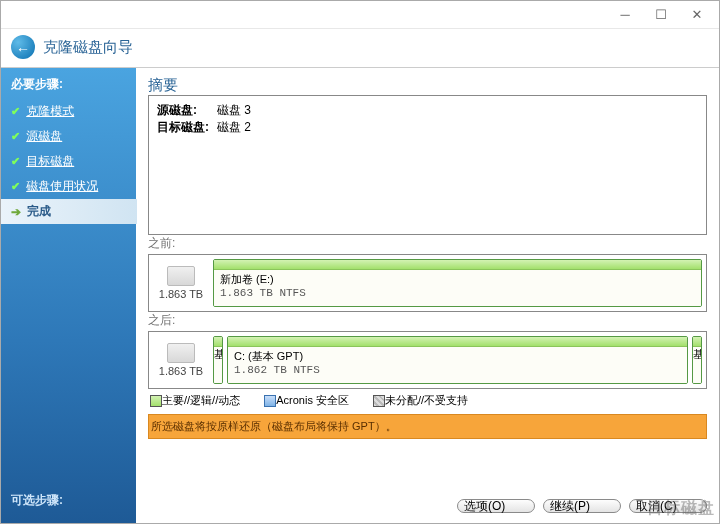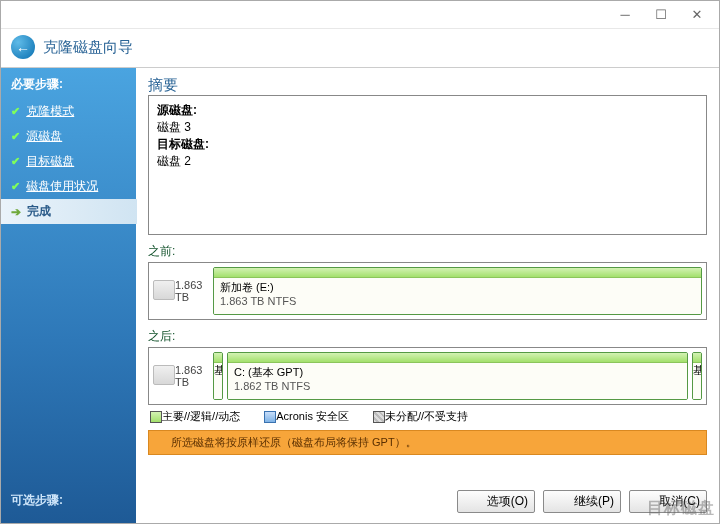--- a/index.html
+++ b/index.html
@@ -21,43 +21,43 @@
   .step-current .arrow { color: #6fa93b; margin-right: 6px; font-weight: bold; }
   .step-current .lbl { text-decoration: none; font-weight: bold; }
   .sidebar-spacer { flex: 1; }
   .optional { padding: 6px 10px 10px 10px; }
   .optional .opt-title { font-weight: bold; color: #cfe6fa; margin-bottom: 4px; }
   .optional .opt-link { text-decoration: underline; cursor: pointer; padding-left: 8px; }
   .main { flex: 1; background: #fff; display: flex; flex-direction: column; min-width: 0; }
   .main-inner { padding: 8px 12px 0 12px; display: flex; flex-direction: column; flex: 1; min-height: 0; }
   .main-title { color: #2a6496; font-size: 15px; }
   .summary-box { border: 1px solid #888; padding: 6px 8px; min-height: 140px; font-size: 12px; }
-  .summary-row { display: flex; flex-direction: column; }
+  .summary-row { display: flex; }
   .summary-label { font-weight: bold; width: 60px; }
-  .section-label { margin-top: 8px; margin-bottom: 2px; font-size: 12px; color: #14532d; }
+  .section-label { margin-top: 0; margin-bottom: 2px; font-size: 12px; color: #737373; }
   .disk-box { border: 1px solid #888; padding: 4px; display: flex; align-items: stretch; gap: 4px; height: 58px; }
-  .disk-icon-col { width: 56px; display: flex; flex-direction: row; align-items: center; justify-content: center; border-right: 0; }
+  .disk-icon-col { width: 56px; display: flex; flex-direction: column; align-items: center; justify-content: center; border-right: 0; }
   .disk-icon { width: 28px; height: 20px; background: linear-gradient(#f0f0f0, #d8d8d8); border: 1px solid #bbb; border-radius: 2px; margin-bottom: 2px; }
   .disk-size-text { font-size: 11px; color: #444; }
   .part-col { flex: 1; display: flex; flex-direction: column; border: 1px solid #559944; border-radius: 2px; overflow: hidden; }
   .part-col.small { flex: 0 0 10px; min-width: 8px; }
   .part-col.small .part-body { padding: 0; }
   .part-bar { height: 10px; background: linear-gradient(to bottom, #d3f2b3, #a3e06c); border-bottom: 1px solid #8bc55b; }
   .part-body { flex: 1; padding: 2px 6px; font-size: 11px; background: #fdfdf7; overflow: hidden; }
   .part-name { display: block; white-space: nowrap; }
-  .part-detail { display: block; color: #555; white-space: nowrap; }
+  .part-detail { display: block; color: #555; white-space: nowrap; font-family: Liberation Mono, monospace; }
   .legend { display: flex; gap: 24px; padding: 4px 2px; align-items: center; font-size: 11px; }
   .legend-item { display: flex; align-items: center; }
   .legend-swatch { width: 12px; height: 12px; border: 1px solid #555; }
   .sw-green { background: linear-gradient(#d3f2b3,#a3e06c); }
   .sw-blue { background: linear-gradient(#c8defa,#7fb3e6); border-color:#3a72b0; }
   .sw-unalloc { background: repeating-linear-gradient(45deg,#ddd,#ddd 2px,#bbb 2px,#bbb 4px); }
-  .notice { background: #f7a53a; border: 1px solid #d98820; color: #5a2f00; padding: 4px 22px; font-size: 11px; margin-top: 2px; }
+  .notice { background: #f7a53a; border: 1px solid #d98820; color: #5a2f00; padding: 4px 2px; font-size: 11px; margin-top: 2px; }
   .footer { padding: 8px 12px 10px 0; display: flex; justify-content: flex-end; gap: 8px; border-top: 0; }
-  .btn { min-width: 78px; height: 23px; background: linear-gradient(#fdfdfd,#e4e4e4); border: 1px solid #8a8a8a; border-radius: 2px; font-size: 12px; cursor: pointer; display: flex; align-items: center; justify-content: flex-end; padding: 0 6px; }
+  .btn { min-width: 78px; height: 14px; background: linear-gradient(#fdfdfd,#e4e4e4); border: 1px solid #8a8a8a; border-radius: 10px; font-size: 12px; cursor: pointer; display: flex; align-items: center; justify-content: flex-start; padding: 0 6px; }
   .watermark { position: absolute; right: 4px; bottom: 4px; font-size: 16px; color: rgba(100,100,100,0.45); font-weight: bold; letter-spacing: 1px; pointer-events: none; }
 </style>
 </head>
 <body>
 
 <div class="window">
 
   <div class="titlebar">
     <div class="titlebar-controls">
       <div class="titlebar-btn">─</div>

